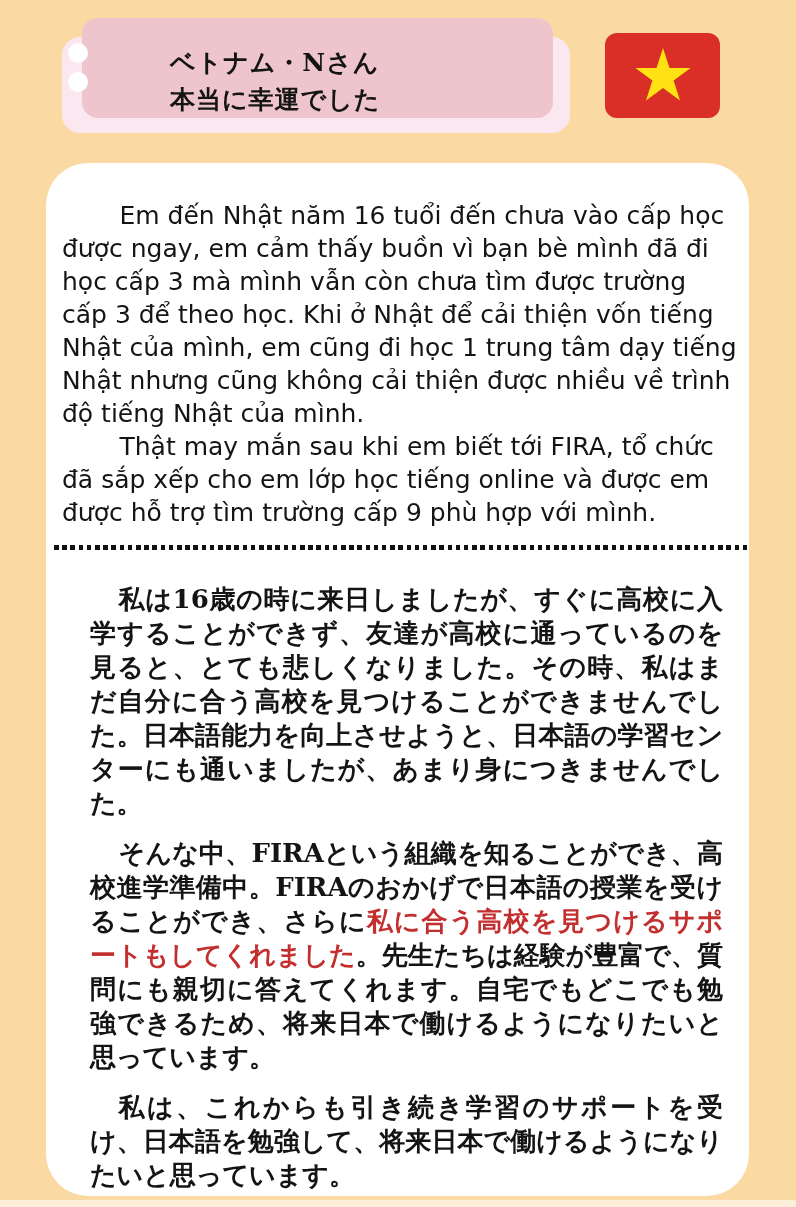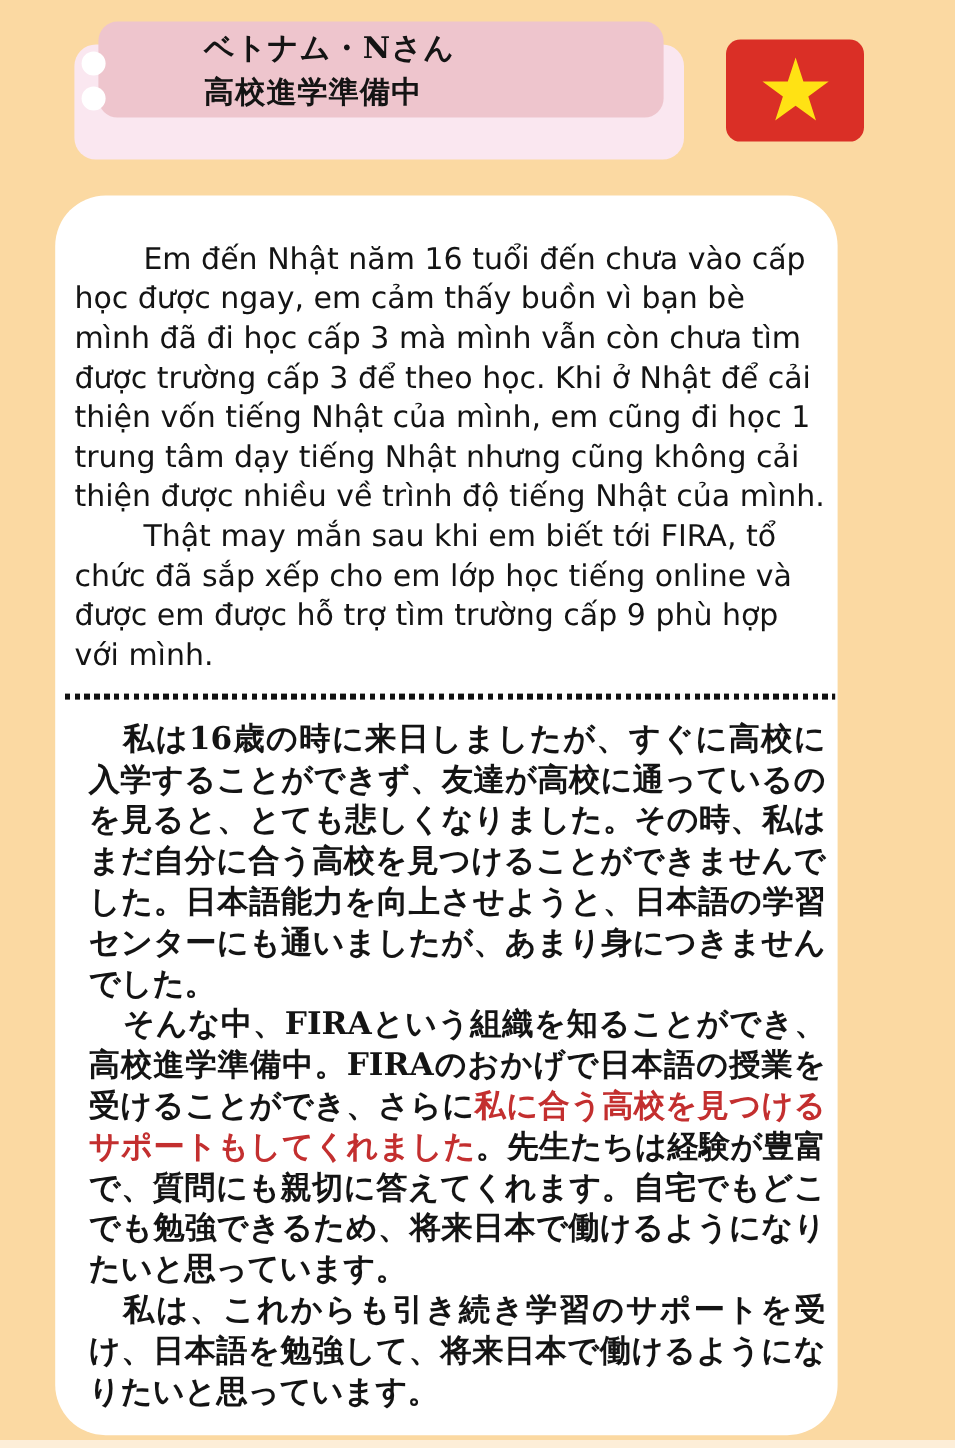--- a/index.html
+++ b/index.html
@@ -17,27 +17,27 @@
   .badge-outer {
     position: absolute;
     left: 62px; top: 37px;
     width: 508px; height: 96px;
     background: var(--badge_light_pink, #fae7f0);
     border-radius: 18px;
   }
   .badge-inner {
     position: absolute;
     left: 20px; top: -19px;
-    width: 471px; height: 80px;
+    width: 471px; height: 100px;
     background: var(--badge_dark_pink, #eec5cd);
     border-radius: 16px;
     box-sizing: border-box;
     display: flex;
     flex-direction: column;
-    justify-content: center;
+    justify-content: flex-end;
     padding-left: 88px;
     z-index: 1;
   }
   .badge-inner .line {
     font-family: "DejaVu Serif", "Liberation Serif", serif;
     font-weight: 700;
     font-size: 25px;
     line-height: 37px;
     color: #141414;
     letter-spacing: 1px;
@@ -62,21 +62,21 @@
     border-radius: 12px;
     display: flex;
     align-items: center;
     justify-content: center;
   }
 
   
   .card {
     position: absolute;
     left: 46px; top: 163px;
-    width: 652px; height: 1033px;
+    width: 703px; height: 1033px;
     background: var(--card_bg, #ffffff);
     border-radius: 42px;
     box-sizing: border-box;
     padding: 36px 10px 0 16px;
     overflow: hidden;
   }
 
   .vn-section {
     font-family: "DejaVu Sans", sans-serif;
     font-size: 25px;
@@ -100,21 +100,21 @@
 
   .jp-section {
     font-family: "DejaVu Serif", "Liberation Serif", serif;
     font-weight: 700;
     font-size: 26px;
     line-height: 34px;
     color: var(--text_black, #141414);
     padding: 6px 0 0 12px;
   }
   .jp-section p {
-    margin: 0;
+    margin: 16px;
     text-indent: 1.1em;
     text-align: justify;
   }
   .jp-section .red {
     color: var(--highlight_red, #c32f2f);
   }
 
   .bottom-strip {
     position: absolute;
     left: 0; bottom: 0;
@@ -126,21 +126,21 @@
 <body>
 
 <div class="page">
 
   <header>
     <div class="badge-outer">
       <span class="hole hole-1"></span>
       <span class="hole hole-2"></span>
       <div class="badge-inner">
         <div class="line">ベトナム・Nさん</div>
-        <div class="line">高校進学準備中</div>
+        <div class="line">本当に幸運でした</div>
       </div>
     </div>
 
     <div class="flag">
       <svg width="100" height="85" viewBox="0 0 100 85" aria-hidden="true">
         <polygon points="50,15 56.5,35 77.6,35 60.6,47.4 67,67.5 50,55.1 33,67.5 39.4,47.4 22.4,35 43.5,35" fill="#ffe214" class="star-shape"></polygon>
       </svg>
     </div>
   </header>
 

